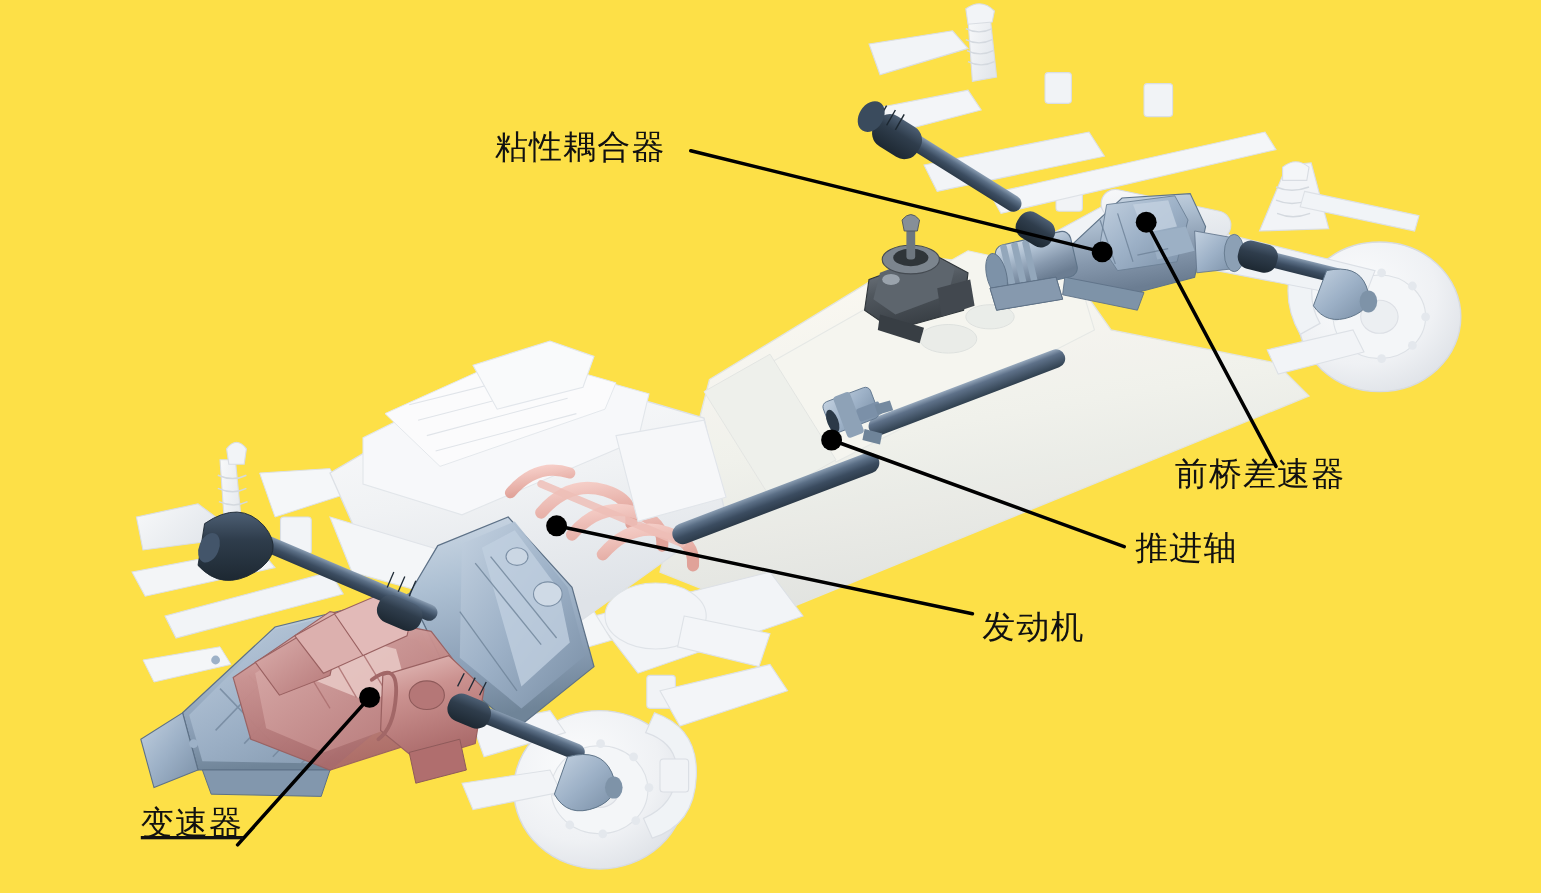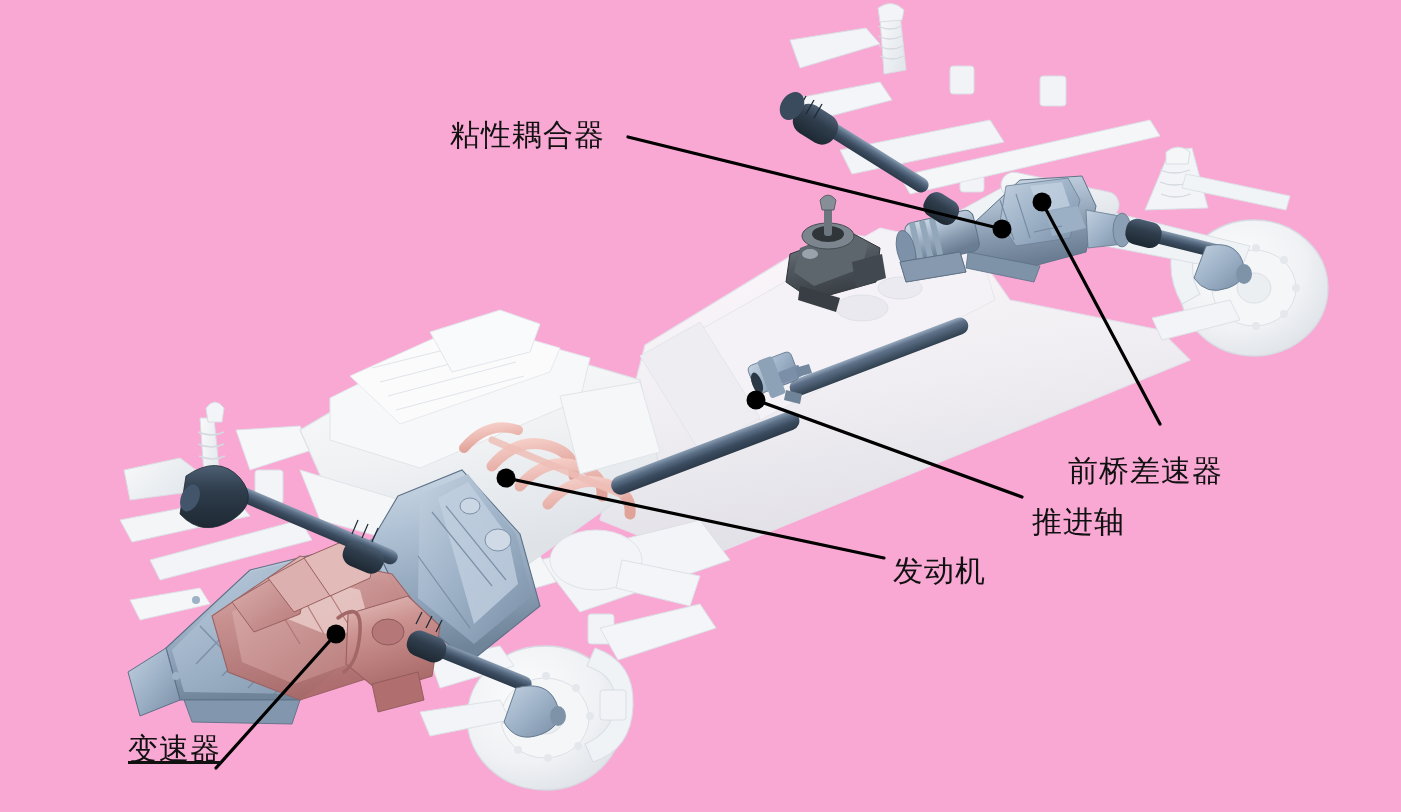--- a/index.html
+++ b/index.html
@@ -1,18 +1,18 @@
 <!DOCTYPE html>
 <html><head>
 <meta charset="utf-8">
 <style>
   html,body{margin:0;padding:0;background:#ffffff;}
   body{width:1401px;height:812px;overflow:hidden;
        font-family:"Liberation Serif","DejaVu Serif",serif;}
-  #stage{position:relative;width:1401px;height:812px;background:#f9a8d4;}
+  #stage{position:relative;width:1401px;height:812px;background:#fde047;}
   #art{position:absolute;left:0;top:0;width:1401px;height:812px;}
   .lbl{position:absolute;white-space:nowrap;color:#111;
        font-family:"Liberation Serif","DejaVu Serif",serif;
        font-size:30px;line-height:34px;letter-spacing:1px;}
 </style>
 </head>
 <body>
 
 <div id="stage">
 
@@ -409,21 +409,21 @@
     <line x1="884" y1="558" x2="506" y2="478"></line>
     <circle cx="506" cy="478" r="9.5" stroke="none"></circle>
 
     <line x1="216" y1="768" x2="336" y2="634"></line>
     <circle cx="336" cy="634" r="9.5" stroke="none"></circle>
   </g>
 </svg>
 
 <div class="lbl" style="left:450px;top:118px;">粘性耦合器</div>
 
-<div class="lbl" style="left:1068px;top:454px;">前桥差速器</div>
-
-<div class="lbl" style="left:1032px;top:505px;">推进轴</div>
+<div class="lbl" style="left:1068px;top:415px;">前桥差速器</div>
+
+<div class="lbl" style="left:1032px;top:482px;">推进轴</div>
 
 <div class="lbl" style="left:893px;top:554px;">发动机</div>
 
 <div class="lbl" style="left:128px;top:732px;text-decoration:underline;">变速器</div>
 
 </div>
 
 </body></html>

